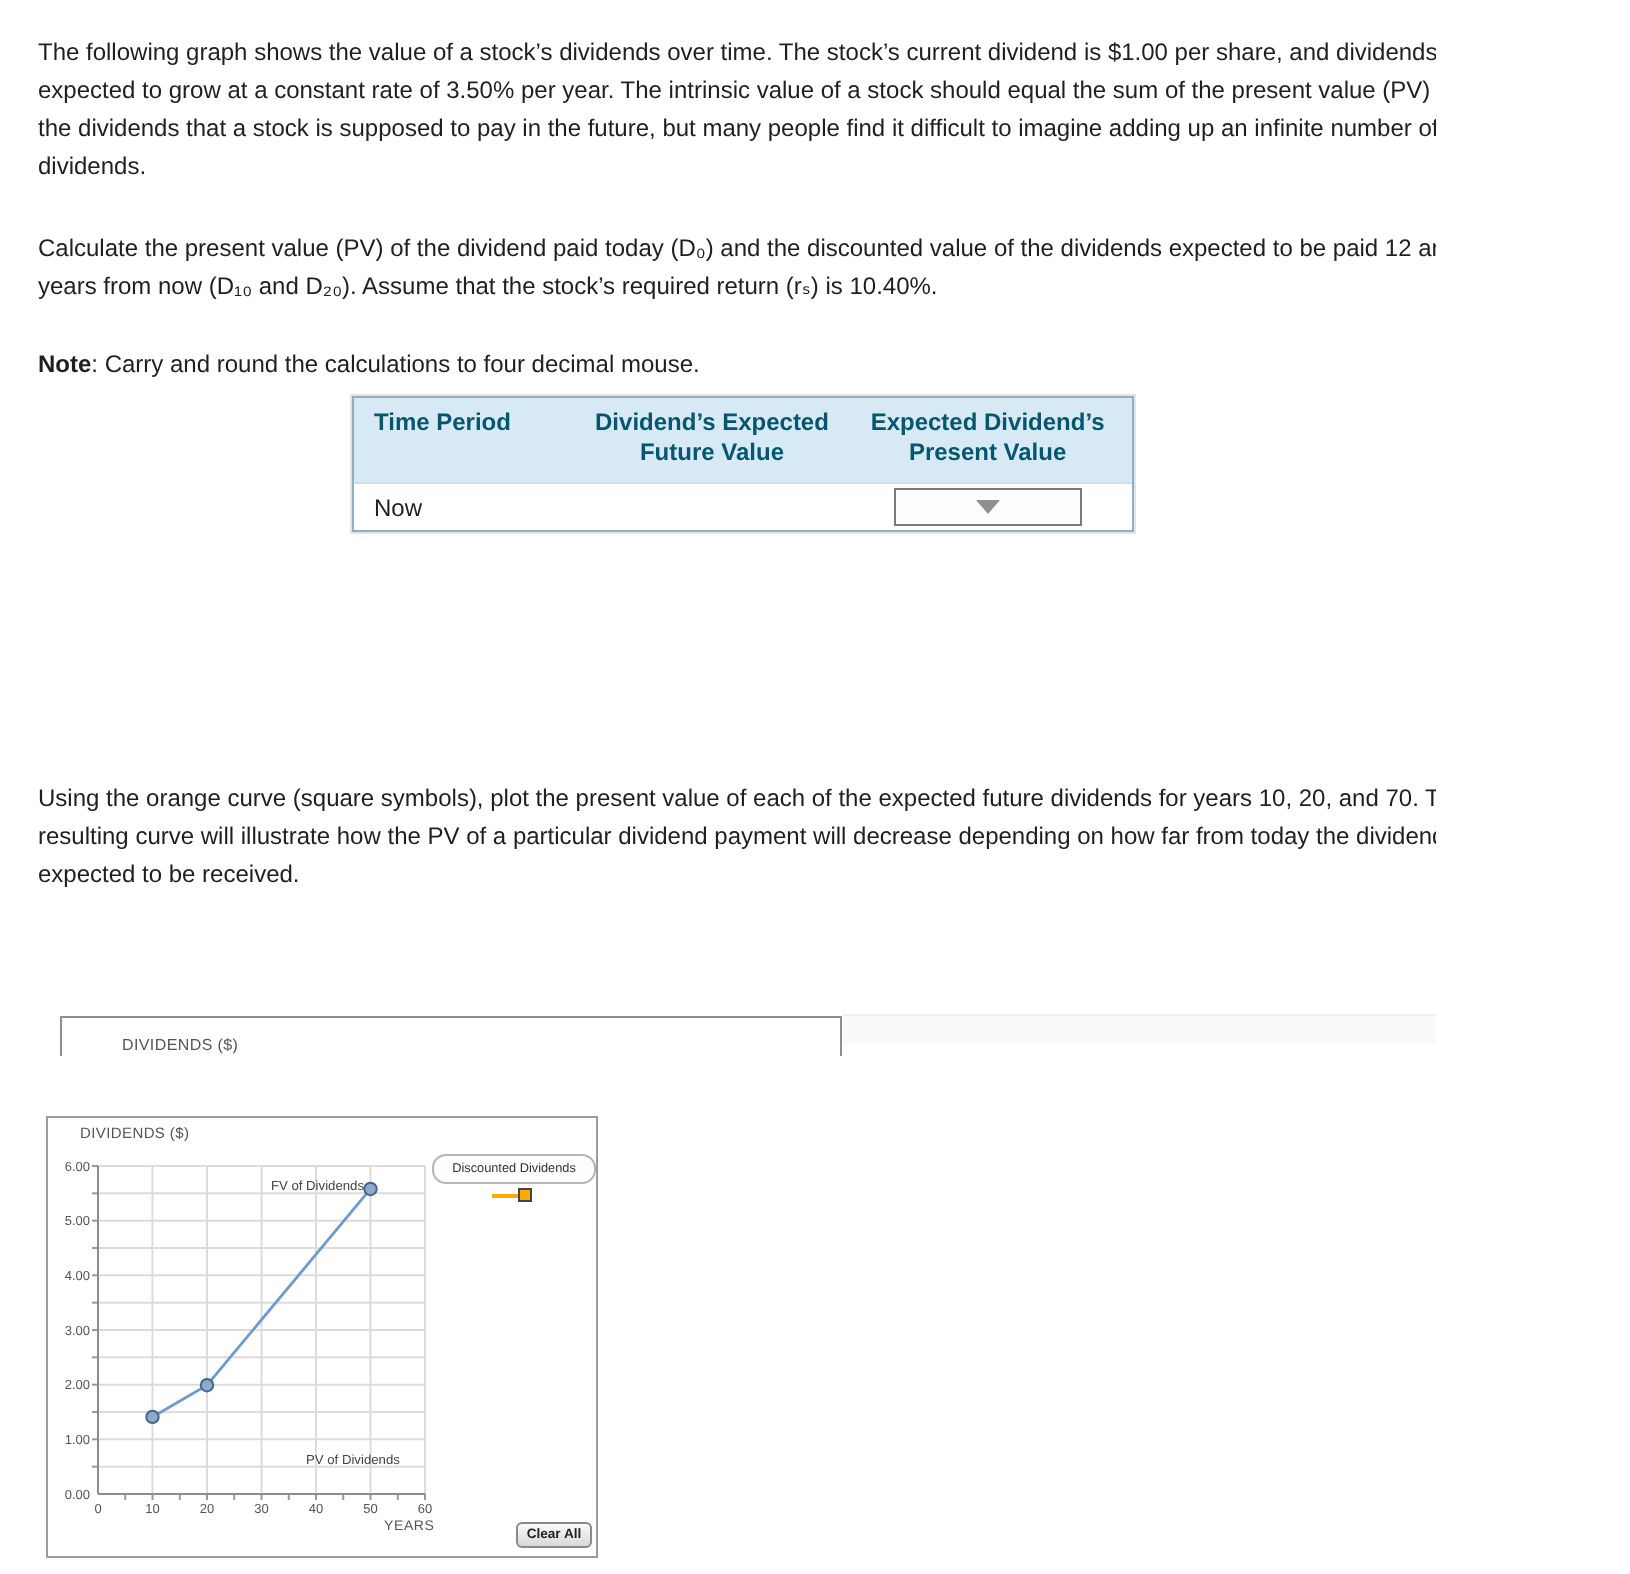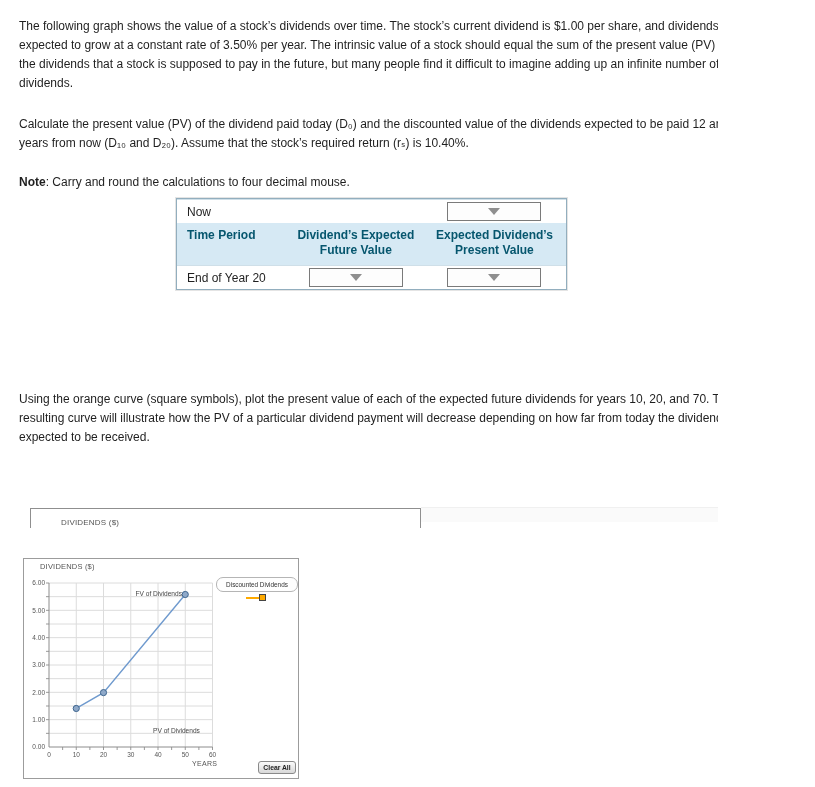--- a/index.html
+++ b/index.html
@@ -62,46 +62,33 @@
   <p class="para" style="top:5px">The following graph shows the value of a stock’s dividends over time. The stock’s current dividend is $1.00 per share, and dividends are expected to grow at a constant rate of 3.50% per year. The intrinsic value of a stock should equal the sum of the present value (PV) of all of the dividends that a stock is supposed to pay in the future, but many people find it difficult to imagine adding up an infinite number of dividends.</p>
 
   <p class="para" style="top:103px">Calculate the present value (PV) of the dividend paid today (D₀) and the discounted value of the dividends expected to be paid 12 and 20 years from now (D₁₀ and D₂₀). Assume that the stock’s required return (rₛ) is 10.40%.</p>
 
   <p class="para note" style="top:161px"><b>Note</b><span>: Carry and round the calculations to four decimal mouse.</span></p>
 
   <div id="div-table">
     <table>
       <tbody>
           <tr>
-        <td class="lbl">Now</td>
-        <td></td>
-        <td>
-              <div class="dropdown">
-                <span class="tri"></span>
-              </div>
-            </td>
-      </tr>
-      <tr>
         <th class="c1">Time Period</th>
         <th class="c2">
           <div>Dividend’s Expected</div>
           <div>Future Value</div>
         </th>
         <th class="c3">
           <div>Expected Dividend’s</div>
           <div>Present Value</div>
         </th>
       </tr>
       <tr>
-        <td class="lbl">End of Year 20</td>
-        <td>
-              <div class="dropdown">
-                <span class="tri"></span>
-              </div>
-            </td>
+        <td class="lbl">Now</td>
+        <td></td>
         <td>
               <div class="dropdown">
                 <span class="tri"></span>
               </div>
             </td>
       </tr>
     </tbody>
       </table>
   </div>
 

